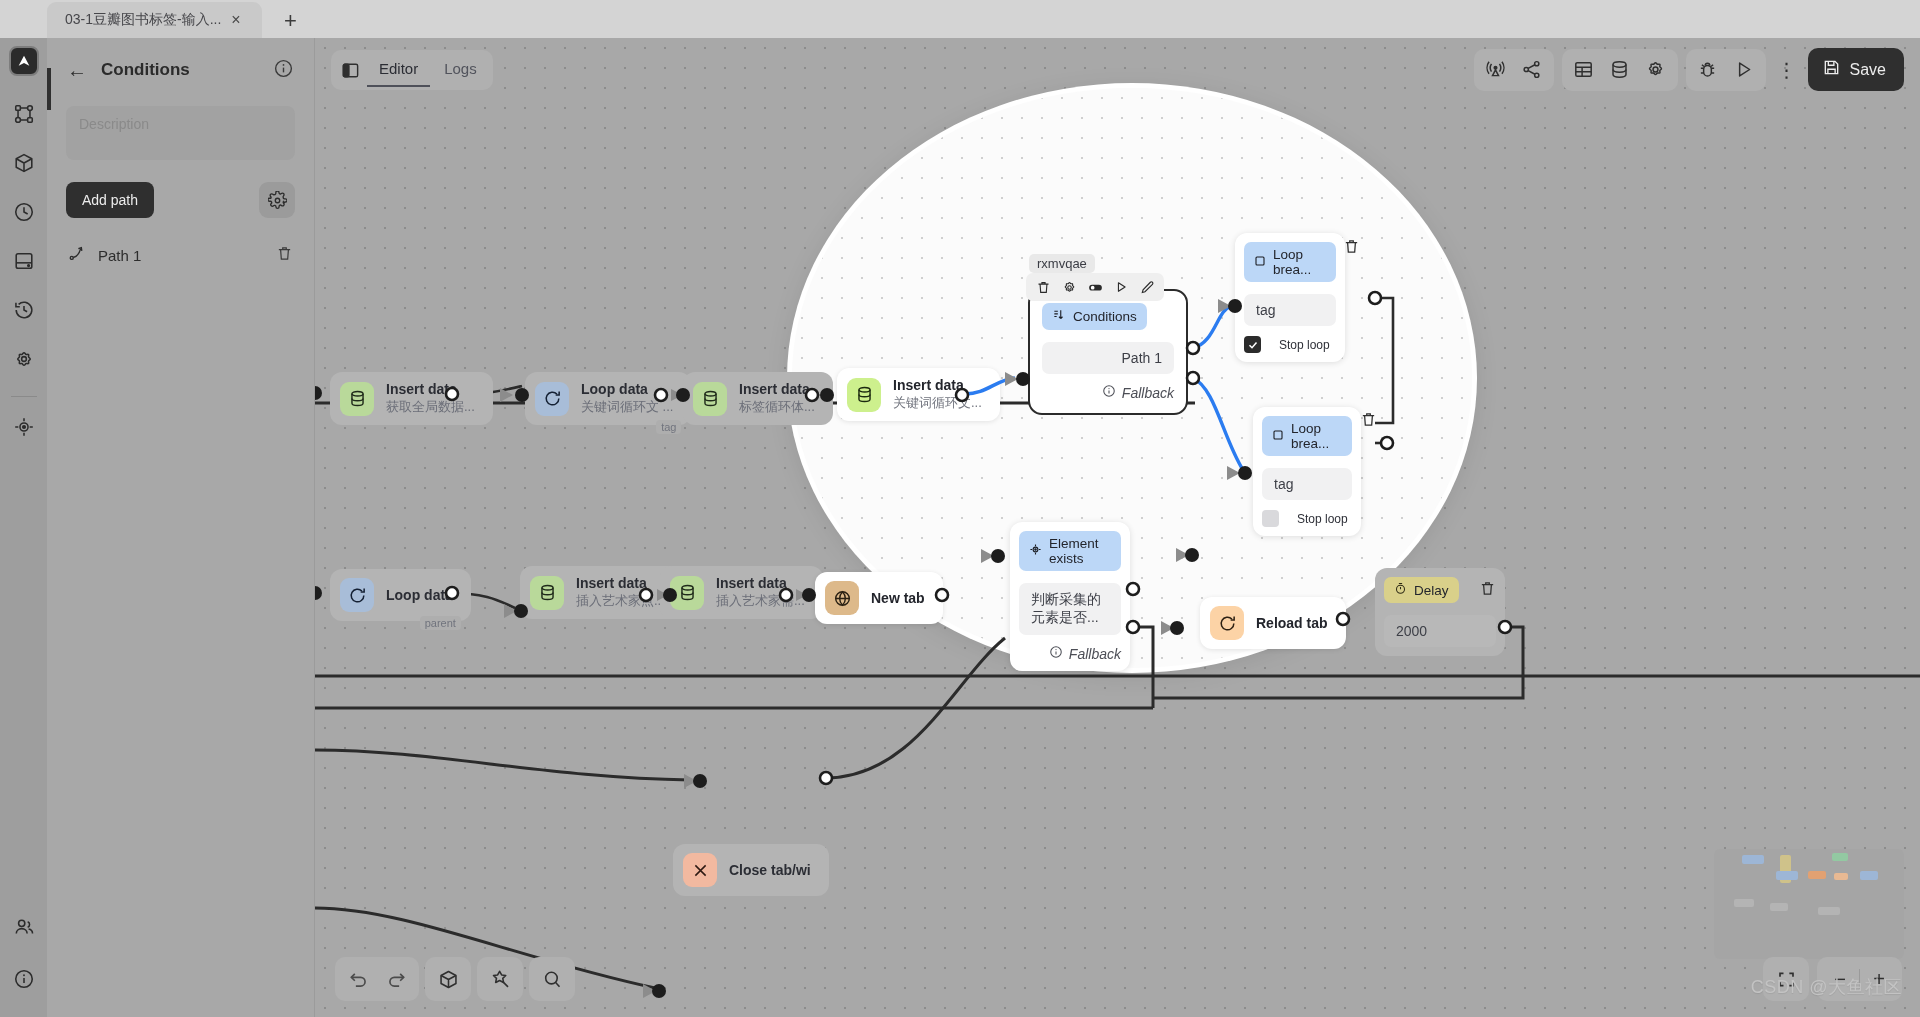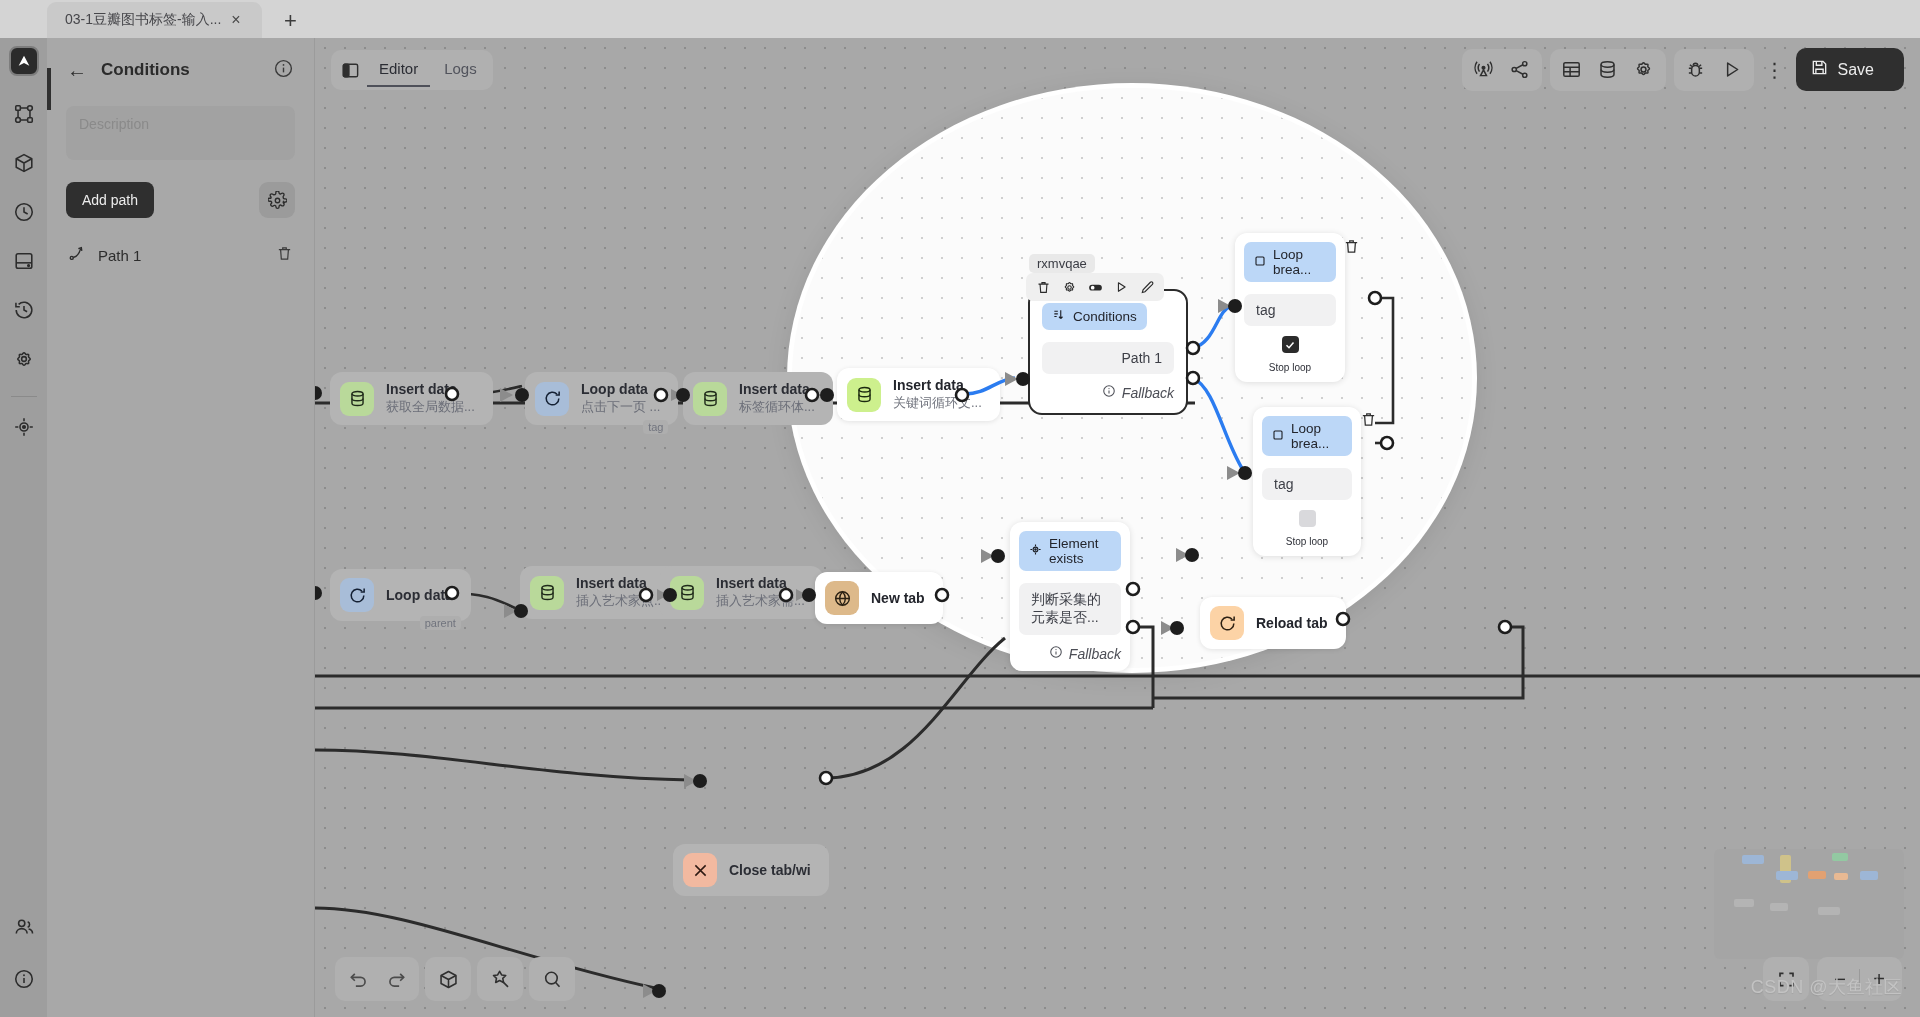--- a/index.html
+++ b/index.html
@@ -112,21 +112,21 @@
             cursor: pointer; color: #2f2f2f; border-radius: 7px; }
   .tb-tabs { background: #b0b0b0; border-radius: 10px; display: flex; align-items: center;
              padding: 3px 4px; gap: 2px; }
   .tb-tab { padding: 7px 12px 8px 12px; font-size: 15px; color: #51535c; cursor: pointer;
             border-bottom: 2px solid transparent; }
   .tb-tab.active { color: #2b2d34; border-bottom-color: #4e5059; font-weight: 500; }
   .panel-toggle { width: 30px; height: 30px; display:flex; align-items:center;
                   justify-content:center; cursor:pointer; }
   .save-btn {
     display: flex; align-items: center; gap: 9px; background: #2f2f2f; color: #ececec;
-    border-radius: 10px; padding: 10px 30px 10px 14px; font-size: 16px; cursor: pointer;
+    border-radius: 10px; padding: 10px 18px 10px 14px; font-size: 16px; cursor: pointer;
   }
   .kebab { width: 26px; height: 34px; display:flex; align-items:center; justify-content:center;
            cursor:pointer; color:#2f2f2f; font-size: 20px; letter-spacing: 0; }
 
   
   .node {
     position: absolute; display: flex; align-items: center; gap: 12px;
     background: #b4b4b4; border-radius: 12px; padding: 9px 18px 9px 10px;
     z-index: 10; cursor: pointer; white-space: nowrap;
   }
@@ -163,22 +163,22 @@
   .fallback {
     display: flex; align-items: center; justify-content: flex-end; gap: 6px;
     font-size: 14px; color: #4c4e56; margin-top: 10px; font-style: italic;
   }
 
   
   .minipanel { position: absolute; border-radius: 12px; padding: 9px; z-index: 14; }
   .minipanel.bright { background: #fff; box-shadow: 0 1px 6px rgba(0,0,0,.12); }
   .minipanel.dim { background: #b4b4b4; }
   .mp-row { display: flex; align-items: center; gap: 10px; }
-  .mp-check { display:flex; align-items:center; gap: 9px; margin-top: 10px;
-              font-size: 10px; color: #2e3038; cursor: pointer; flex-direction: column; }
+  .mp-check { display:flex; align-items:center; gap: 18px; margin-top: 10px;
+              font-size: 12px; color: #2e3038; cursor: pointer; }
   .cbox { width: 17px; height: 17px; border-radius: 4px; background: #d9d9dc; flex:none; }
   .cbox.on { background: #2b2b2b; display:flex; align-items:center; justify-content:center; }
   .trash { cursor: pointer; color: #2f2f2f; }
 
   
   .hovertools {
     position: absolute; display: flex; align-items: center; gap: 2px;
     background: #efefef; border-radius: 7px; padding: 3px 5px; z-index: 16;
   }
   .ht-btn { width: 24px; height: 22px; display:flex; align-items:center;
@@ -478,21 +478,21 @@
 
     <div class="node" style="left:210px; top:334px;">
       <span class="node-ico" style="background:#a8bdd8">
         <svg width="19" height="19" viewBox="0 0 24 24" fill="none" stroke="#142033" stroke-width="1.9">
           <path d="M20 12a8 8 0 1 1-2.4-5.7"></path>
             <path d="M20.4 3.2v4.4h-4.4"></path>
         </svg>
       </span>
       <span class="node-txt">
         <span class="node-name">Loop data</span>
-        <span class="node-sub">点击下一页 ...</span>
+        <span class="node-sub">关键词循环文 ...</span>
       </span>
       <span class="node-badge">tag</span>
     </div>
 
     <div class="node" style="left:368px; top:334px;">
       <span class="node-ico" style="background:#b9d99a">
         <svg width="19" height="19" viewBox="0 0 24 24" fill="none" stroke="#1f2a1a" stroke-width="1.8">
           <ellipse cx="12" cy="6" rx="7" ry="2.9"></ellipse>
             <path d="M5 6v12c0 1.6 3.1 2.9 7 2.9s7-1.3 7-2.9V6"></path>
             <path d="M5 12c0 1.6 3.1 2.9 7 2.9s7-1.3 7-2.9"></path>
@@ -699,20 +699,39 @@
         <svg width="19" height="19" viewBox="0 0 24 24" fill="none" stroke="#2e2113" stroke-width="1.9">
           <path d="M20 12a8 8 0 1 1-2.4-5.7"></path>
             <path d="M20.4 3.2v4.4h-4.4"></path>
           </svg>
       </span>
       <span class="node-txt">
         <span class="node-name">Reload tab</span>
       </span>
     </div>
 
+    <div class="minipanel dim" style="left:1060px; top:530px; width:130px;">
+      <div class="mp-row">
+        <div class="chip" style="background:#d9d08a">
+          <span>
+            <svg width="13" height="13" viewBox="0 0 24 24" fill="none" stroke="#2d2a14" stroke-width="1.9">
+              <circle cx="12" cy="13.4" r="7.4"></circle>
+                <path d="M12 9.4v4M9 2.6h6"></path>
+              </svg>
+          </span>
+          <span>Delay</span>
+        </div>
+        <span class="trash" style="margin-left:auto">
+          <svg width="17" height="17" viewBox="0 0 24 24" fill="none" stroke="#2f2f2f" stroke-width="1.8">
+            <path d="M4 6.5h16M9.5 6.5V4.2h5v2.3M6.5 6.5l1 13.3h9l1-13.3"></path>
+            </svg>
+        </span>
+      </div>
+      <div class="field" style="background:#b8b8b8">2000</div>
+    </div>
 
 
     <div class="node" style="left:358px; top:806px;">
       <span class="node-ico" style="background:#f2b9a0">
         <svg width="19" height="19" viewBox="0 0 24 24" fill="none" stroke="#2e1a13" stroke-width="1.9">
           <path d="M5.5 5.5 18.5 18.5M18.5 5.5 5.5 18.5"></path>
           </svg>
       </span>
       <span class="node-txt">
         <span class="node-name">Close tab/wi</span>

